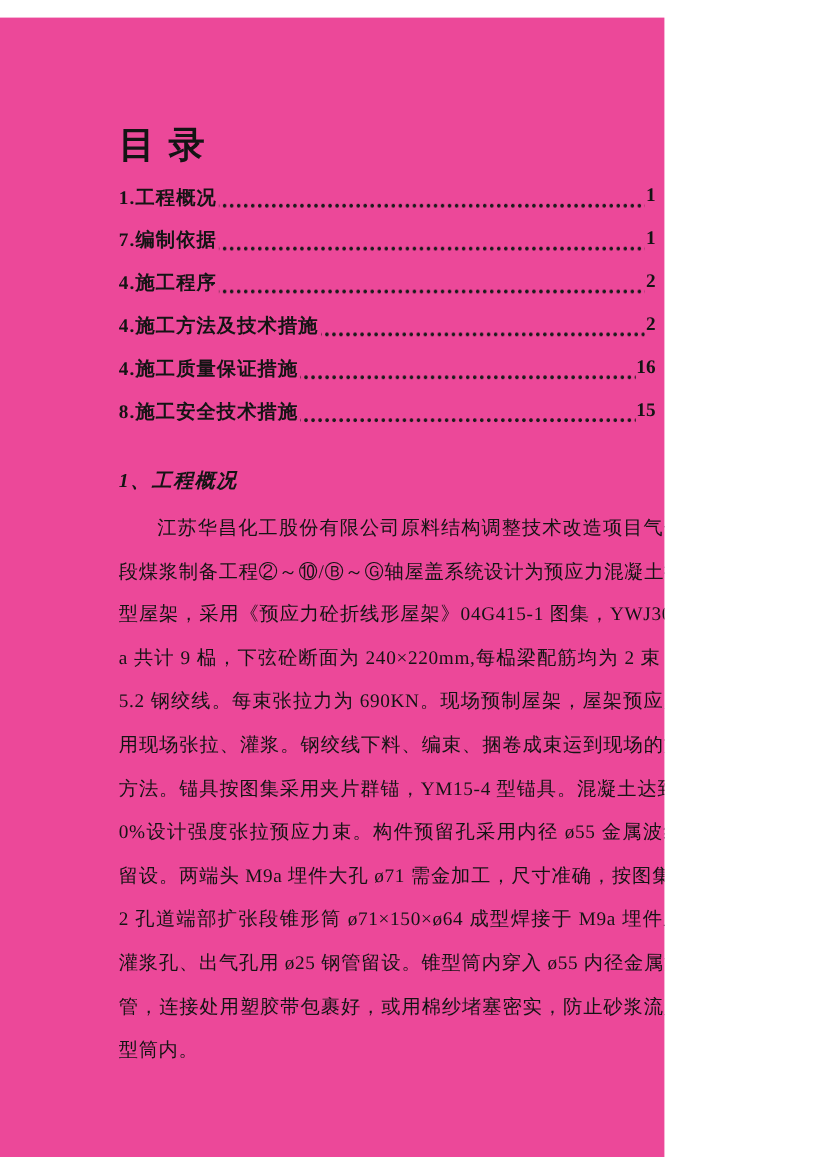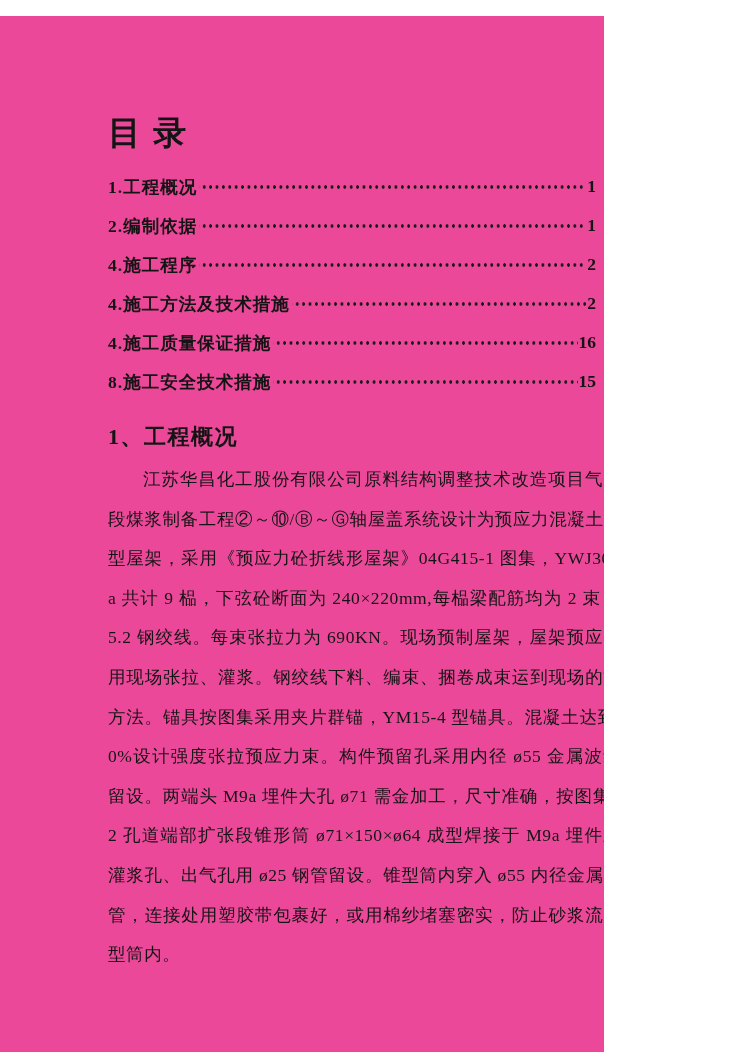--- a/index.html
+++ b/index.html
@@ -28,21 +28,20 @@
     font-size: 33px;
     line-height: 42px;
     font-weight: bold;
     letter-spacing: 2px;
   }
   .toc-list {
     width: 488px;
   }
   .toc-row {
     display: flex;
-    align-items: center;
     height: 39px;
     font-size: 17.5px;
     font-weight: bold;
     letter-spacing: 1px;
     white-space: nowrap;
   }
   .toc-leader {
     flex: 1 1 auto;
     align-self: stretch;
     margin: 0 1px 0 2px;
@@ -50,24 +49,25 @@
     background-size: 6.4px 12px;
     background-repeat: repeat-x;
     background-position: 2px center;
   }
   .toc-page {
     letter-spacing: 0;
     font-weight: bold;
   }
   .section-heading {
     margin: 21px 0 0 0;
-    font-size: 22px;
+    font-size: 18px;
     line-height: 30px;
     font-weight: bold;
     letter-spacing: 1.5px;
+    font-style: italic;
   }
   .body-paragraph {
     width: 532px;
     margin: 8px 0 0 0;
     font-size: 17.5px;
     line-height: 39.6px;
     letter-spacing: 0.6px;
     text-align: justify;
     text-align-last: left;
     text-indent: 2em;
@@ -82,21 +82,21 @@
 
     <h1 class="toc-title">目 录</h1>
 
     <div class="toc-list" id="toc-list">
         <div class="toc-row">
           <span>1.工程概况</span>
           <span class="toc-leader"></span>
           <span class="toc-page">1</span>
         </div>
         <div class="toc-row">
-          <span>2.编制依据</span>
+          <span>7.编制依据</span>
           <span class="toc-leader"></span>
           <span class="toc-page">1</span>
         </div>
         <div class="toc-row">
           <span>4.施工程序</span>
           <span class="toc-leader"></span>
           <span class="toc-page">2</span>
         </div>
         <div class="toc-row">
           <span>4.施工方法及技术措施</span>

